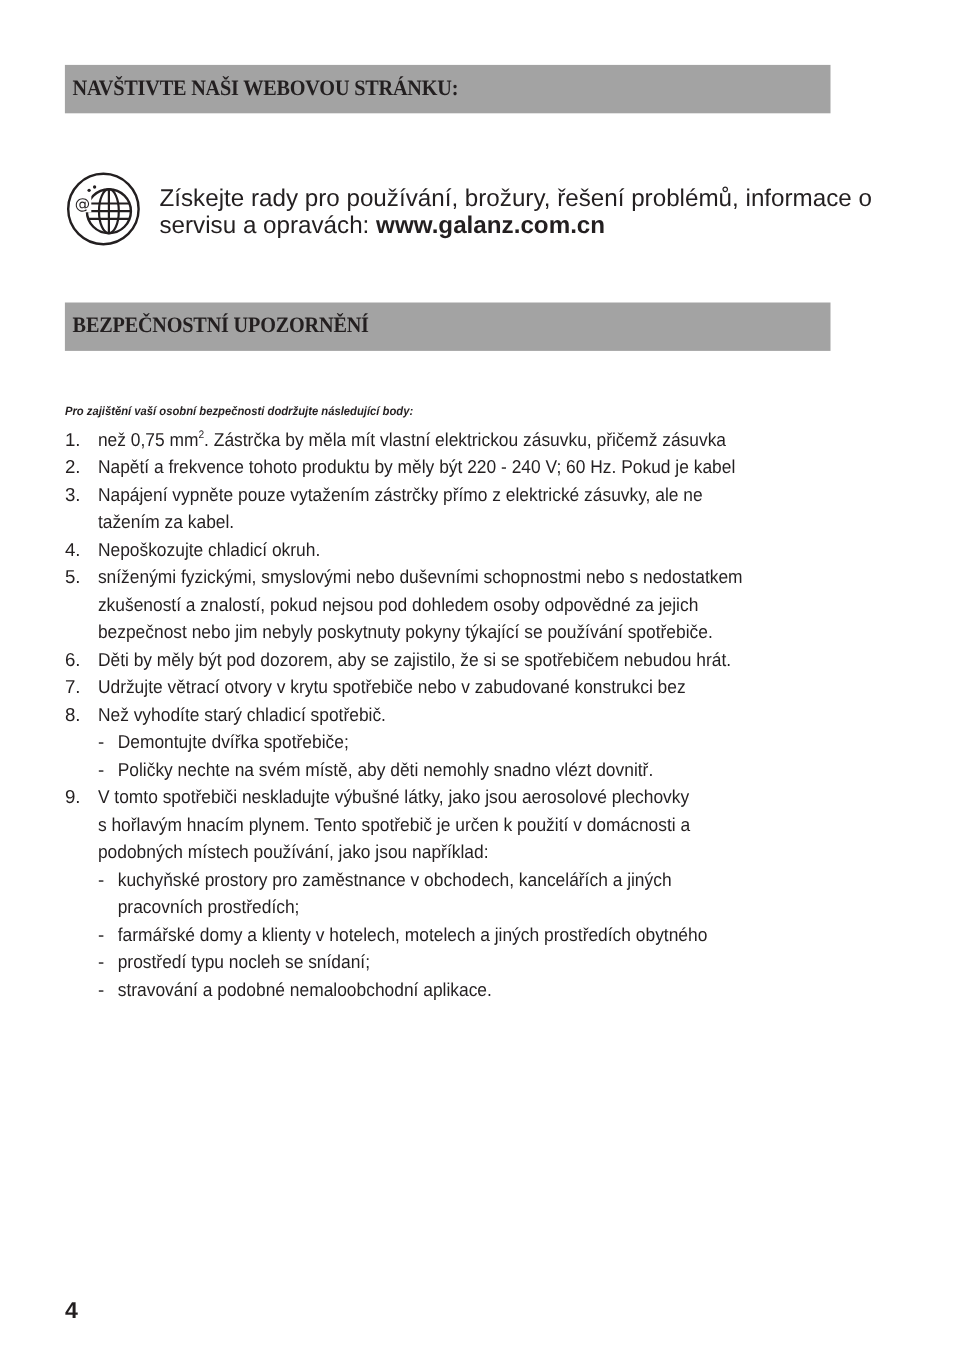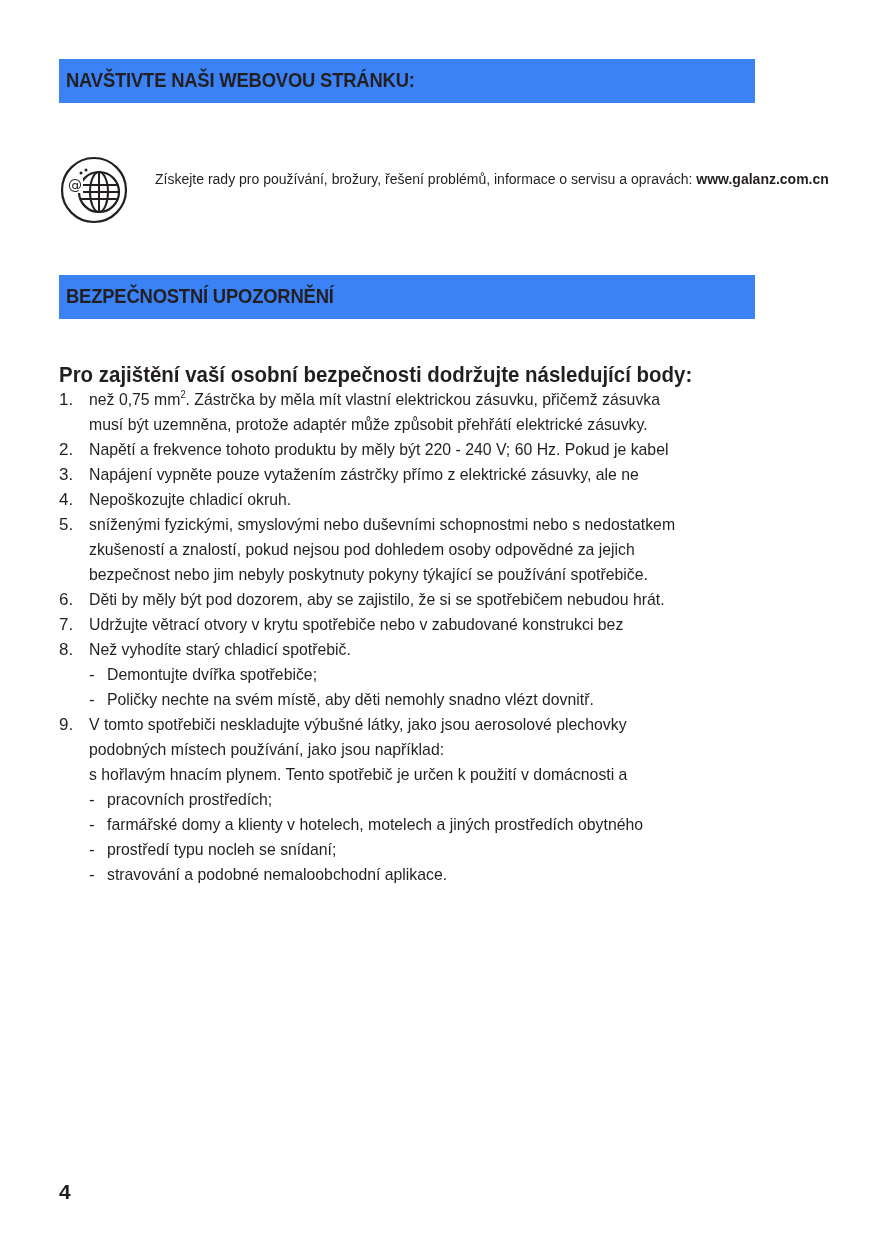--- a/index.html
+++ b/index.html
@@ -1,28 +1,28 @@
 <!DOCTYPE html>
 <html><head>
 <meta charset="utf-8">
 <style>
   html, body { margin: 0; padding: 0; background: #ffffff; }
   body { width: 874px; height: 1240px; position: relative; overflow: hidden;
          font-family: "Liberation Sans", "DejaVu Sans", sans-serif; color: #231f20; }
-  .bar { position: absolute; left: 59px; width: 696px; height: 44px; background: #3b82f6; }
+  .bar { position: absolute; left: 59px; width: 696px; height: 44px; background: #a3a3a3; font-family: Liberation Serif, serif; }
   .bar h2 { margin: 0; position: absolute; left: 7px; top: 10px; font-size: 20px; font-weight: bold;
             letter-spacing: -0.2px; color: #231f20; transform: scaleX(0.92); transform-origin: left center; white-space: nowrap; }
   #bar1 { top: 59px; }
   #bar2 { top: 275px; }
   .web { position: absolute; left: 59px; top: 155px; width: 760px; }
   .globe { position: absolute; left: 0; top: 0; width: 70px; height: 70px; }
-  .web-text { position: absolute; left: 96px; top: 12px; width: 680px; font-size: 14px; line-height: 25px; }
+  .web-text { position: absolute; left: 86px; top: 12px; width: 680px; font-size: 22px; line-height: 25px; }
   .web-text b { font-weight: bold; }
   .safety { position: absolute; left: 59px; top: 362px; width: 770px; font-size: 17px; line-height: 25px; }
-  .intro { font-weight: bold; font-size: 22px; white-space: nowrap; }
+  .intro { font-weight: bold; font-size: 11px; white-space: nowrap; font-style: italic; }
   .item { position: relative; padding-left: 30px; }
   .num { position: absolute; left: 0; top: 0; }
   .sub { position: relative; padding-left: 18px; }
   .dash { position: absolute; left: 0; top: 0; }
   sup { font-size: 10px; line-height: 0; }
   .page-num { position: absolute; left: 59px; top: 1180px; font-size: 21px; font-weight: bold; }
   .cond { display: inline-block; transform: scaleX(0.93); transform-origin: left center; white-space: nowrap; }
 </style>
 </head>
 <body>
@@ -53,31 +53,31 @@
 <div id="bar2" class="bar">
   <h2>BEZPEČNOSTNÍ UPOZORNĚNÍ</h2>
 </div>
 
 <div class="safety">
   <div class="intro"><span class="cond">Pro zajištění vaší osobní bezpečnosti dodržujte následující body:</span></div>
 
   <div class="item">
     <span class="num">1.</span>
     <div><span class="cond"><span>než 0,75 mm</span><sup>2</sup><span>. Zástrčka by měla mít vlastní elektrickou zásuvku, přičemž zásuvka</span></span></div>
-    <div><span class="cond">musí být uzemněna, protože adaptér může způsobit přehřátí elektrické zásuvky.</span></div>
   </div>
 
   <div class="item">
     <span class="num">2.</span>
     <div><span class="cond">Napětí a frekvence tohoto produktu by měly být 220 - 240 V; 60 Hz. Pokud je kabel</span></div>
   </div>
 
   <div class="item">
     <span class="num">3.</span>
     <div><span class="cond">Napájení vypněte pouze vytažením zástrčky přímo z elektrické zásuvky, ale ne</span></div>
+    <div><span class="cond">tažením za kabel.</span></div>
   </div>
 
   <div class="item">
     <span class="num">4.</span>
     <div><span class="cond">Nepoškozujte chladicí okruh.</span></div>
   </div>
 
   <div class="item">
     <span class="num">5.</span>
     <div><span class="cond">sníženými fyzickými, smyslovými nebo duševními schopnostmi nebo s nedostatkem</span></div>
@@ -104,24 +104,25 @@
     </div>
     <div class="sub">
       <span class="dash">-</span>
       <div><span class="cond">Poličky nechte na svém místě, aby děti nemohly snadno vlézt dovnitř.</span></div>
     </div>
   </div>
 
   <div class="item">
     <span class="num">9.</span>
     <div><span class="cond">V tomto spotřebiči neskladujte výbušné látky, jako jsou aerosolové plechovky</span></div>
+    <div><span class="cond">s hořlavým hnacím plynem. Tento spotřebič je určen k použití v domácnosti a</span></div>
     <div><span class="cond">podobných místech používání, jako jsou například:</span></div>
-    <div><span class="cond">s hořlavým hnacím plynem. Tento spotřebič je určen k použití v domácnosti a</span></div>
     <div class="sub">
       <span class="dash">-</span>
+      <div><span class="cond">kuchyňské prostory pro zaměstnance v obchodech, kancelářích a jiných</span></div>
       <div><span class="cond">pracovních prostředích;</span></div>
     </div>
     <div class="sub">
       <span class="dash">-</span>
       <div><span class="cond">farmářské domy a klienty v hotelech, motelech a jiných prostředích obytného</span></div>
     </div>
     <div class="sub">
       <span class="dash">-</span>
       <div><span class="cond">prostředí typu nocleh se snídaní;</span></div>
     </div>

